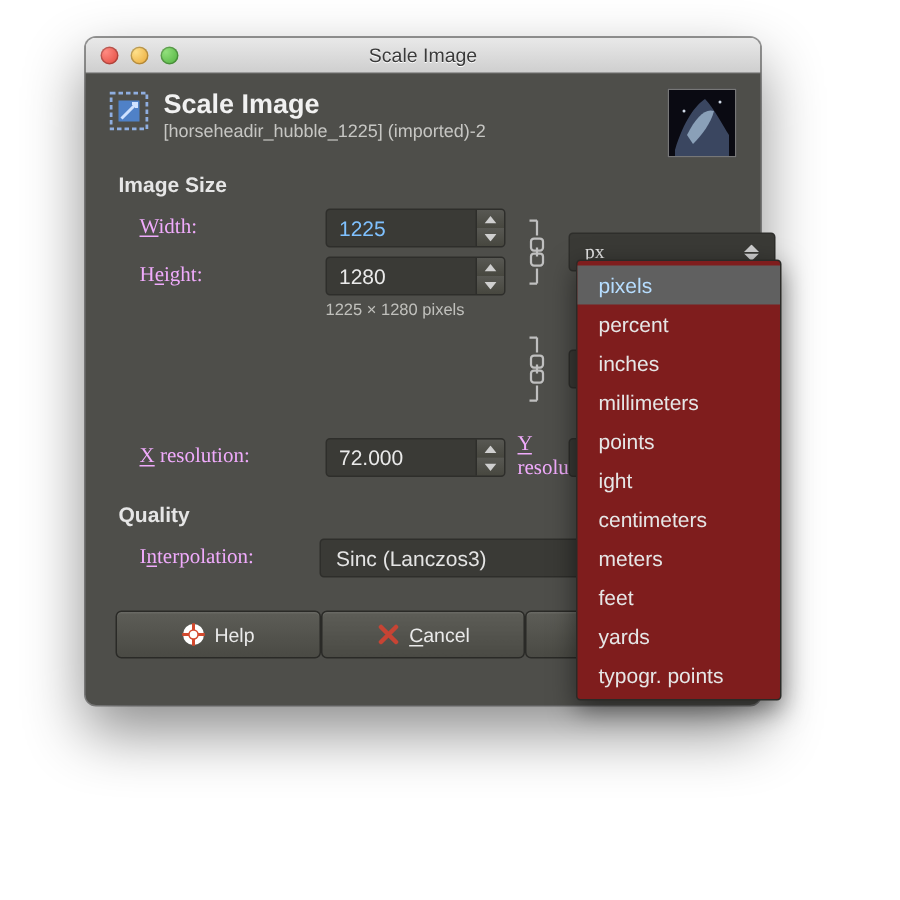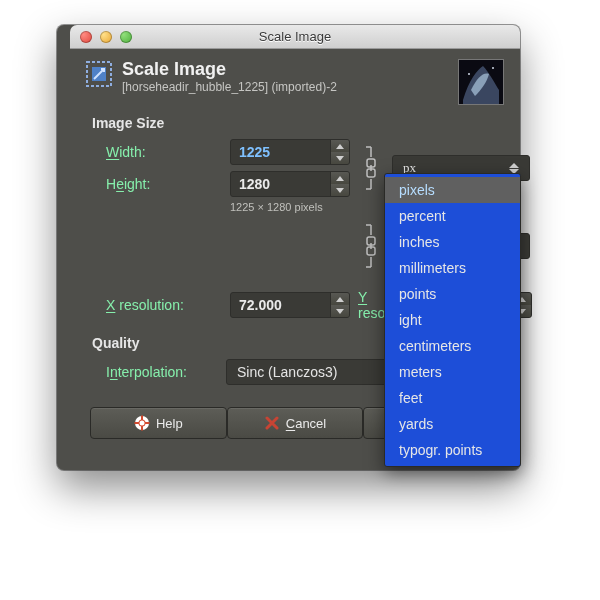--- a/index.html
+++ b/index.html
@@ -16,21 +16,20 @@
   .window {
     position: absolute;
     left: 57px;
     top: 25px;
     width: 450px;
     height: 445px;
     background: #4e4e4a;
     border-radius: 7px;
     box-shadow: 0 18px 40px rgba(0,0,0,0.45), 0 0 0 1px rgba(0,0,0,0.4);
     overflow: visible;
-    padding-left: 13px;
   }
   .titlebar {
     height: 23px;
     background: linear-gradient(#e9e9e9, #cfcfcf);
     border-top-left-radius: 7px;
     border-top-right-radius: 7px;
     border-bottom: 1px solid #9a9a9a;
     display: flex;
     align-items: center;
     position: relative;
@@ -101,43 +100,43 @@
     display: grid;
     grid-template-columns: 116px 120px 26px 140px;
     column-gap: 8px;
     row-gap: 6px;
     align-items: center;
     margin-left: 20px;
     position: relative;
   }
   .lbl {
     text-align: left;
-    color: #86efac;
+    color: #f0abfc;
     font-size: 14px;
+    font-family: Liberation Serif, serif;
   }
   .u { text-decoration: underline; text-underline-offset: 2px; }
 
   .spin {
     display: flex;
     border: 1px solid #2e2e2b;
     background: #3a3a36;
     border-radius: 3px;
     height: 24px;
     overflow: hidden;
   }
   .spin input {
     flex: 1 1 auto;
     background: transparent;
     border: none;
     color: #eaeaea;
     font-size: 14px;
     padding: 0 8px;
     outline: none;
     width: 60px;
-    font-weight: bold;
   }
   .spin input.sel { color: #7fc1ff; }
   .spin .arrows {
     width: 18px;
     display: flex;
     flex-direction: column;
     border-left: 1px solid #2e2e2b;
   }
   .spin .arrows button {
     flex: 1;
@@ -223,21 +222,21 @@
     box-shadow: inset 0 1px 0 rgba(255,255,255,0.08);
   }
   .btn .ic { width:16px; height:16px; display:flex; align-items:center; justify-content:center; }
 
   
   .menu {
     position: absolute;
     left: 384px;
     top: 173px;
     width: 135px;
-    background: #1d4ed8;
+    background: #7f1d1d;
     border: 1px solid #2a2a27;
     border-radius: 3px;
     box-shadow: 0 6px 18px rgba(0,0,0,0.5);
     padding: 3px 0;
     z-index: 50;
   }
   .menu .item {
     padding: 5px 14px;
     font-size: 14px;
     color: #e6e6e6;

